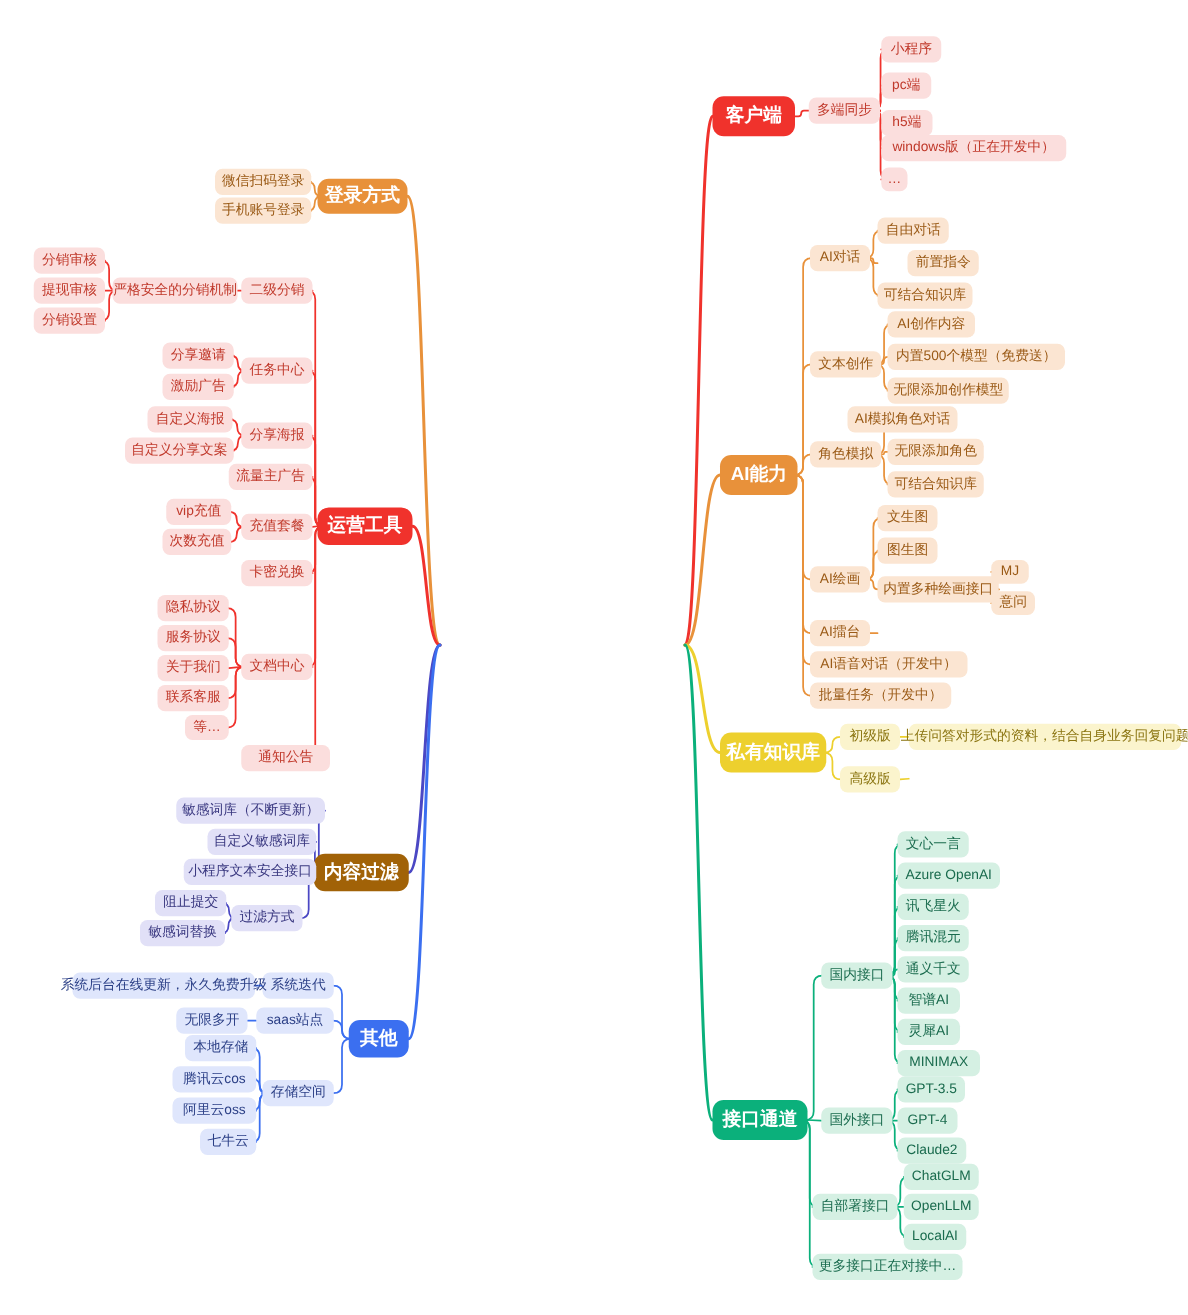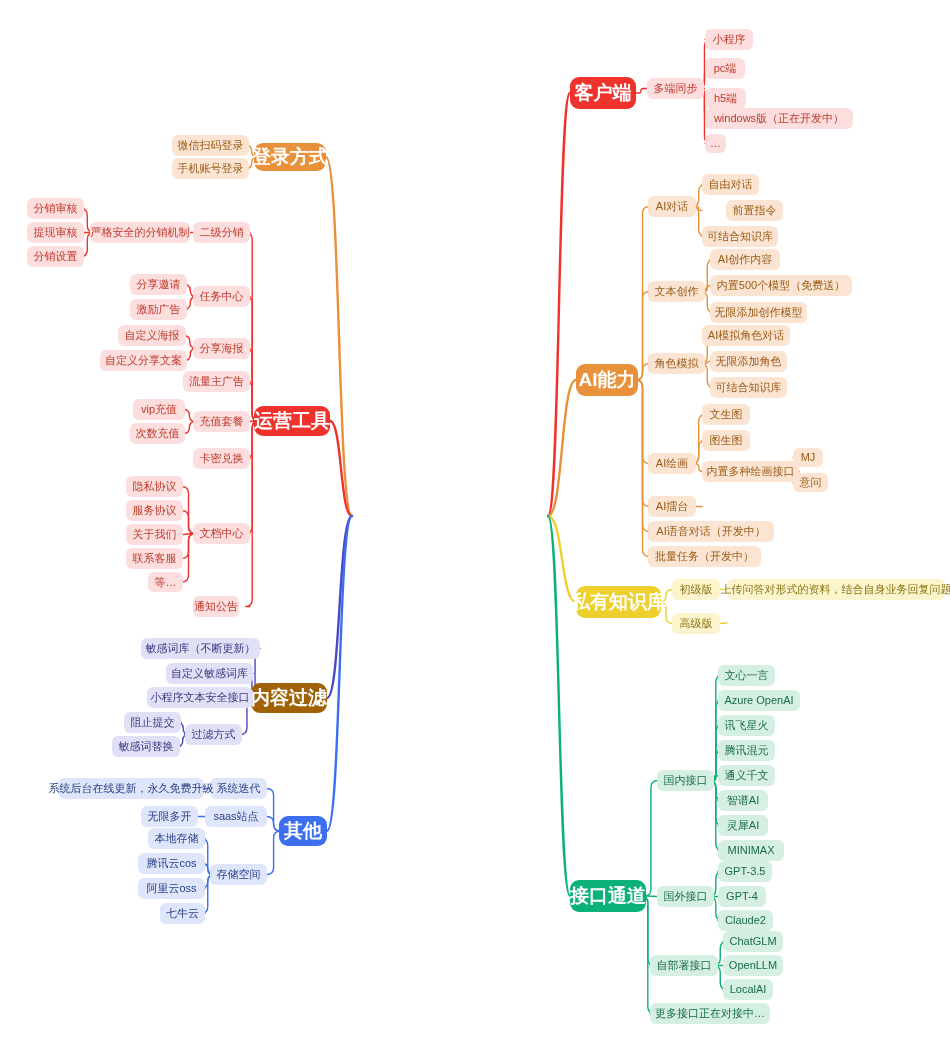--- a/index.html
+++ b/index.html
@@ -13,21 +13,21 @@
   .node{
     position:absolute;box-sizing:border-box;
     display:flex;align-items:center;justify-content:center;
     text-align:center;white-space:pre;
     border-radius:7px;line-height:1.28;
   }
   .root{
     background:#0d1033;color:#ffffff;font-size:21px;font-weight:bold;
     border-radius:11px;padding:0 18px;letter-spacing:.5px;
   }
-  .lvl1{font-size:19px;font-weight:bold;color:#ffffff;border-radius:9px;padding:0 12px;}
+  .lvl1{font-size:15px;font-weight:bold;color:#ffffff;border-radius:9px;padding:0 12px;}
   .lvl2{font-size:11px;border-radius:6px;padding:0 7px;}
   .lvl3{font-size:11px;border-radius:6px;padding:0 7px;}
   .lvl4{font-size:11px;border-radius:6px;padding:0 7px;}
   .multi{white-space:pre-line;line-height:1.5;}
 </style>
 </head>
 <body>
 
 <div id="map">
   <svg id="links">
@@ -140,21 +140,21 @@
     <div class="node lvl1" style="left: 576px; top: 364px; width: 62px; height: 32px; background: rgb(232, 145, 58); color: rgb(255, 255, 255);">AI能力</div>
     <div class="node lvl2" style="left: 648px; top: 196px; width: 48px; height: 21px; background: rgb(251, 229, 210); color: rgb(154, 90, 22);">AI对话</div>
     <div class="node lvl3" style="left: 702px; top: 174px; width: 57px; height: 21px; background: rgb(251, 229, 210); color: rgb(154, 90, 22);">自由对话</div>
     <div class="node lvl3" style="left: 702px; top: 200px; width: 57px; height: 21px; background: rgb(251, 229, 210); color: rgb(154, 90, 22); margin-left: 24px;">前置指令</div>
     <div class="node lvl3" style="left: 702px; top: 226px; width: 76px; height: 21px; background: rgb(251, 229, 210); color: rgb(154, 90, 22);">可结合知识库</div>
     <div class="node lvl2" style="left: 648px; top: 281px; width: 57px; height: 21px; background: rgb(251, 229, 210); color: rgb(154, 90, 22);">文本创作</div>
     <div class="node lvl3" style="left: 710px; top: 249px; width: 70px; height: 21px; background: rgb(251, 229, 210); color: rgb(154, 90, 22);">AI创作内容</div>
     <div class="node lvl3" style="left: 710px; top: 275px; width: 142px; height: 21px; background: rgb(251, 229, 210); color: rgb(154, 90, 22);">内置500个模型（免费送）</div>
     <div class="node lvl3" style="left: 710px; top: 302px; width: 97px; height: 21px; background: rgb(251, 229, 210); color: rgb(154, 90, 22);">无限添加创作模型</div>
     <div class="node lvl2" style="left: 648px; top: 353px; width: 57px; height: 21px; background: rgb(251, 229, 210); color: rgb(154, 90, 22);">角色模拟</div>
-    <div class="node lvl3" style="left: 702px; top: 325px; width: 88px; height: 21px; background: rgb(251, 229, 210); color: rgb(154, 90, 22);">AI模拟角色对话</div>
+    <div class="node lvl3" style="left: 678px; top: 325px; width: 88px; height: 21px; background: rgb(251, 229, 210); color: rgb(154, 90, 22);">AI模拟角色对话</div>
     <div class="node lvl3" style="left: 710px; top: 351px; width: 77px; height: 21px; background: rgb(251, 229, 210); color: rgb(154, 90, 22);">无限添加角色</div>
     <div class="node lvl3" style="left: 710px; top: 377px; width: 77px; height: 21px; background: rgb(251, 229, 210); color: rgb(154, 90, 22);">可结合知识库</div>
     <div class="node lvl2" style="left: 648px; top: 453px; width: 48px; height: 21px; background: rgb(251, 229, 210); color: rgb(154, 90, 22);">AI绘画</div>
     <div class="node lvl3" style="left: 702px; top: 404px; width: 48px; height: 21px; background: rgb(251, 229, 210); color: rgb(154, 90, 22);">文生图</div>
     <div class="node lvl3" style="left: 702px; top: 430px; width: 48px; height: 21px; background: rgb(251, 229, 210); color: rgb(154, 90, 22);">图生图</div>
     <div class="node lvl3" style="left: 702px; top: 461px; width: 97px; height: 21px; background: rgb(251, 229, 210); color: rgb(154, 90, 22);">内置多种绘画接口</div>
     <div class="node lvl4" style="left: 793px; top: 448px; width: 30px; height: 19px; background: rgb(251, 229, 210); color: rgb(154, 90, 22);">MJ</div>
     <div class="node lvl4" style="left: 793px; top: 473px; width: 35px; height: 19px; background: rgb(251, 229, 210); color: rgb(154, 90, 22);">意问</div>
     <div class="node lvl2" style="left: 648px; top: 496px; width: 48px; height: 21px; background: rgb(251, 229, 210); color: rgb(154, 90, 22);">AI擂台</div>
     <div class="node lvl2" style="left: 648px; top: 521px; width: 126px; height: 21px; background: rgb(251, 229, 210); color: rgb(154, 90, 22);">AI语音对话（开发中）</div>
@@ -201,21 +201,21 @@
     <div class="node lvl2" style="left: 193px; top: 411px; width: 57px; height: 21px; background: rgb(251, 222, 221); color: rgb(192, 57, 43);">充值套餐</div>
     <div class="node lvl3" style="left: 133px; top: 399px; width: 52px; height: 21px; background: rgb(251, 222, 221); color: rgb(192, 57, 43);">vip充值</div>
     <div class="node lvl3" style="left: 130px; top: 423px; width: 55px; height: 21px; background: rgb(251, 222, 221); color: rgb(192, 57, 43);">次数充值</div>
     <div class="node lvl2" style="left: 193px; top: 448px; width: 57px; height: 21px; background: rgb(251, 222, 221); color: rgb(192, 57, 43);">卡密兑换</div>
     <div class="node lvl2" style="left: 193px; top: 523px; width: 57px; height: 21px; background: rgb(251, 222, 221); color: rgb(192, 57, 43);">文档中心</div>
     <div class="node lvl3" style="left: 126px; top: 476px; width: 57px; height: 21px; background: rgb(251, 222, 221); color: rgb(192, 57, 43);">隐私协议</div>
     <div class="node lvl3" style="left: 126px; top: 500px; width: 57px; height: 21px; background: rgb(251, 222, 221); color: rgb(192, 57, 43);">服务协议</div>
     <div class="node lvl3" style="left: 126px; top: 524px; width: 57px; height: 21px; background: rgb(251, 222, 221); color: rgb(192, 57, 43);">关于我们</div>
     <div class="node lvl3" style="left: 126px; top: 548px; width: 57px; height: 21px; background: rgb(251, 222, 221); color: rgb(192, 57, 43);">联系客服</div>
     <div class="node lvl3" style="left: 148px; top: 572px; width: 35px; height: 20px; background: rgb(251, 222, 221); color: rgb(192, 57, 43);">等…</div>
-    <div class="node lvl2" style="left: 193px; top: 596px; width: 46px; height: 21px; background: rgb(251, 222, 221); color: rgb(192, 57, 43);">通知公告</div>
+    <div class="node lvl2" style="left: 193px; top: 596px; width: 71px; height: 21px; background: rgb(251, 222, 221); color: rgb(192, 57, 43);">通知公告</div>
     <div class="node lvl1" style="left: 251px; top: 683px; width: 76px; height: 30px; background: #a16207; color: rgb(255, 255, 255);">内容过滤</div>
     <div class="node lvl2" style="left: 141px; top: 638px; width: 119px; height: 21px; background: rgb(225, 224, 247); color: rgb(58, 56, 128);">敏感词库（不断更新）</div>
     <div class="node lvl2" style="left: 166px; top: 663px; width: 87px; height: 21px; background: rgb(225, 224, 247); color: rgb(58, 56, 128);">自定义敏感词库</div>
     <div class="node lvl2" style="left: 147px; top: 687px; width: 106px; height: 21px; background: rgb(225, 224, 247); color: rgb(58, 56, 128);">小程序文本安全接口</div>
     <div class="node lvl2" style="left: 185px; top: 724px; width: 57px; height: 21px; background: rgb(225, 224, 247); color: rgb(58, 56, 128);">过滤方式</div>
     <div class="node lvl3" style="left: 124px; top: 712px; width: 57px; height: 21px; background: rgb(225, 224, 247); color: rgb(58, 56, 128);">阻止提交</div>
     <div class="node lvl3" style="left: 112px; top: 736px; width: 68px; height: 21px; background: rgb(225, 224, 247); color: rgb(58, 56, 128);">敏感词替换</div>
     <div class="node lvl1" style="left: 279px; top: 816px; width: 48px; height: 30px; background: rgb(59, 111, 240); color: rgb(255, 255, 255);">其他</div>
     <div class="node lvl2" style="left: 210px; top: 778px; width: 57px; height: 21px; background: rgb(223, 230, 252); color: rgb(43, 63, 134);">系统迭代</div>
     <div class="node lvl3" style="left: 58px; top: 778px; width: 146px; height: 21px; background: rgb(223, 230, 252); color: rgb(43, 63, 134);">系统后台在线更新，永久免费升级</div>

